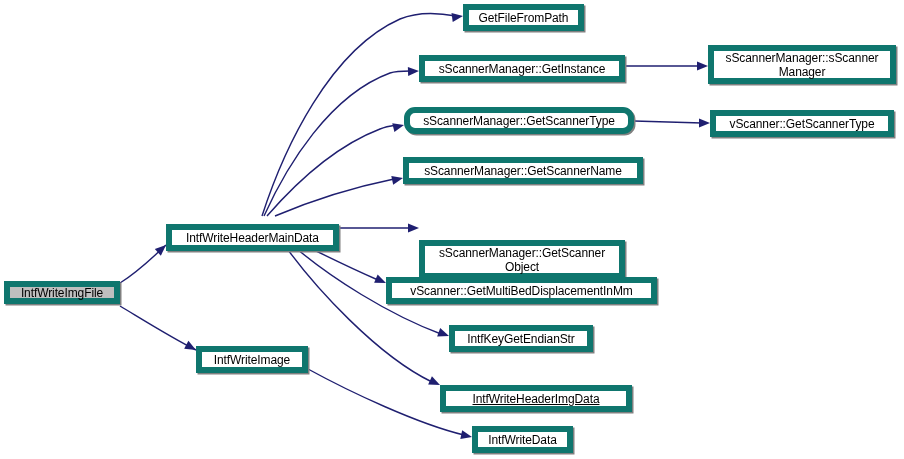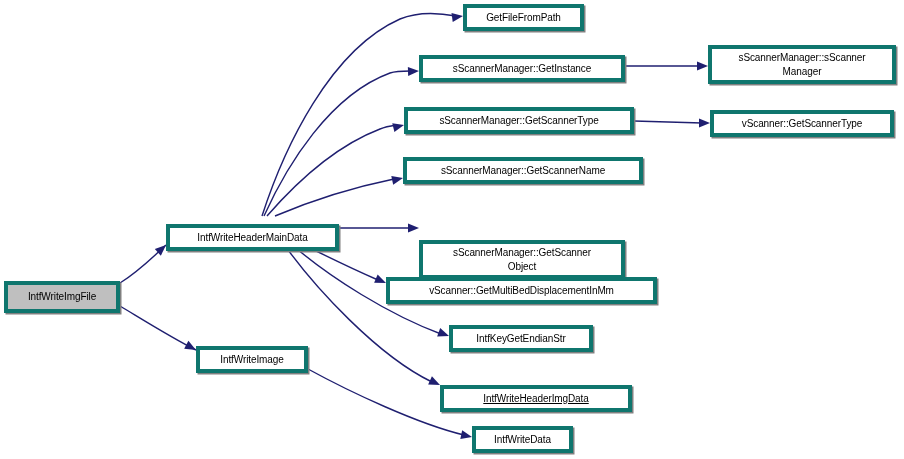--- a/index.html
+++ b/index.html
@@ -19,24 +19,24 @@
     position: absolute;
     left: 0;
     top: 0;
     width: 904px;
     height: 459px;
     pointer-events: none;
   }
   .node {
     position: absolute;
     box-sizing: border-box;
-    border: 4px solid #0f766e;
+    border: 6px solid #0f766e;
     background: #ffffff;
     color: #000000;
-    font-size: 10px;
+    font-size: 12px;
     line-height: 14px;
     text-align: center;
     display: flex;
     align-items: center;
     justify-content: center;
     white-space: pre-line;
     letter-spacing: -0.1px;
     box-shadow: 1.5px 1.5px 0 0 #808080;
   }
   .node.current {
@@ -69,26 +69,26 @@
       <polygon points="0,0 -11,-4.5 -11,4.5" fill="#1f1f70" transform="translate(403,178) rotate(-12)"></polygon>
       <polygon points="0,0 -11,-4.5 -11,4.5" fill="#1f1f70" transform="translate(419,228) rotate(0)"></polygon>
       <polygon points="0,0 -11,-4.5 -11,4.5" fill="#1f1f70" transform="translate(386,283) rotate(23)"></polygon>
       <polygon points="0,0 -11,-4.5 -11,4.5" fill="#1f1f70" transform="translate(449,336) rotate(20)"></polygon>
       <polygon points="0,0 -11,-4.5 -11,4.5" fill="#1f1f70" transform="translate(440,385) rotate(25)"></polygon>
       <polygon points="0,0 -11,-4.5 -11,4.5" fill="#1f1f70" transform="translate(472,437) rotate(12)"></polygon>
       <polygon points="0,0 -11,-4.5 -11,4.5" fill="#1f1f70" transform="translate(708,66) rotate(0)"></polygon>
       <polygon points="0,0 -11,-4.5 -11,4.5" fill="#1f1f70" transform="translate(710,123) rotate(0)"></polygon>
     </svg>
   <div id="node-layer">
-      <div class="node current" style="left: 4px; top: 281px; width: 116px; height: 32px;">IntfWriteImgFile</div>
+      <div class="node current" style="left: 4px; top: 281px; width: 116px; height: 23px;">IntfWriteImgFile</div>
       <div class="node" style="left: 166px; top: 224px; width: 173px; height: 27px;">IntfWriteHeaderMainData</div>
       <div class="node" style="left: 196px; top: 346px; width: 112px; height: 27px;">IntfWriteImage</div>
       <div class="node" style="left: 463px; top: 4px; width: 121px; height: 27px;">GetFileFromPath</div>
       <div class="node" style="left: 419px; top: 55px; width: 206px; height: 27px;">sScannerManager::GetInstance</div>
-      <div class="node" style="left: 404px; top: 107px; width: 230px; height: 27px;">sScannerManager::GetScannerType</div>
+      <div class="node" style="left: 404px; top: 107px; width: 230px; height: 27px; border-radius: 11px;">sScannerManager::GetScannerType</div>
       <div class="node" style="left: 403px; top: 157px; width: 240px; height: 27px;">sScannerManager::GetScannerName</div>
       <div class="node" style="left: 419px; top: 208px; width: 206px; height: 39px; margin-top: 32px;">sScannerManager::GetScanner
 Object</div>
       <div class="node" style="left: 386px; top: 277px; width: 271px; height: 27px;">vScanner::GetMultiBedDisplacementInMm</div>
       <div class="node" style="left: 449px; top: 325px; width: 144px; height: 27px;">IntfKeyGetEndianStr</div>
       <div class="node" style="left: 440px; top: 385px; width: 192px; height: 27px; text-decoration: underline;">IntfWriteHeaderImgData</div>
       <div class="node" style="left: 472px; top: 426px; width: 101px; height: 27px;">IntfWriteData</div>
       <div class="node" style="left: 708px; top: 45px; width: 188px; height: 39px;">sScannerManager::sScanner
 Manager</div>
       <div class="node" style="left: 710px; top: 110px; width: 184px; height: 27px; text-align: right;">vScanner::GetScannerType</div>

